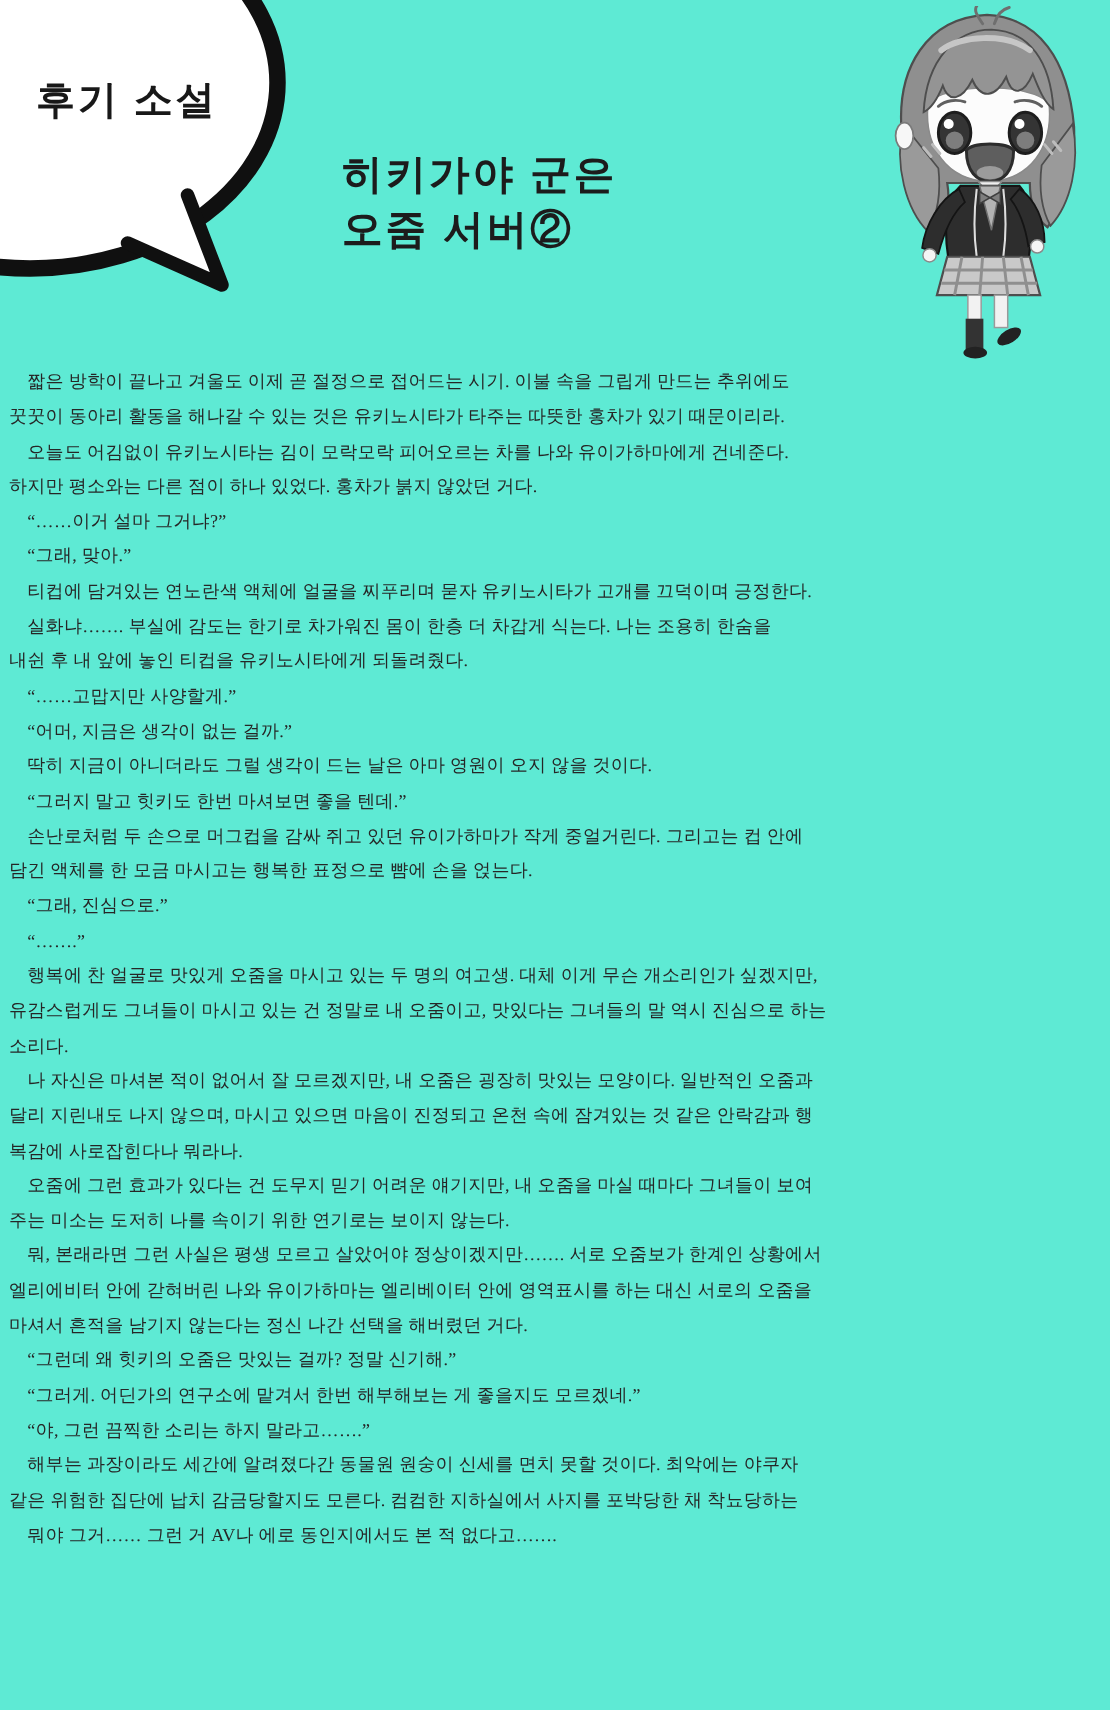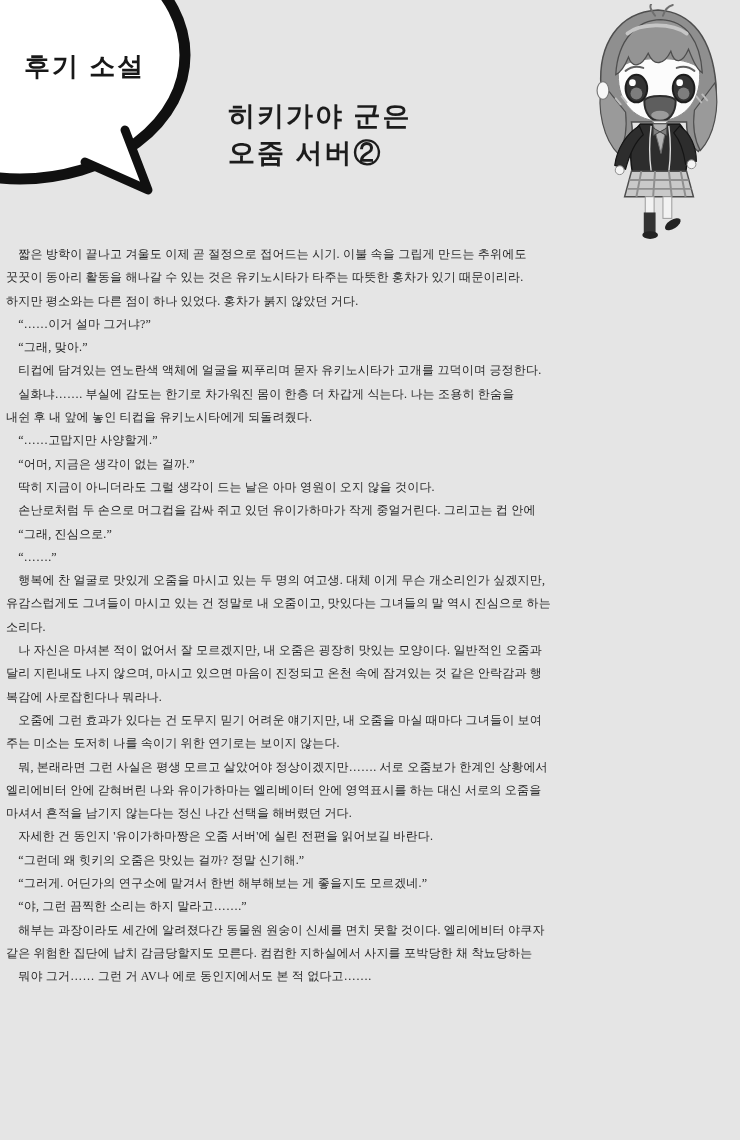--- a/index.html
+++ b/index.html
@@ -1,19 +1,19 @@
 <!DOCTYPE html>
 <html><head>
 <meta charset="utf-8">
 <style>
   html,body{margin:0;padding:0;background:#ffffff;}
   .page{
     position:relative;
     width:740px;height:1140px;
-    background:#e5e5e5;
+    background:#5eead4;
     overflow:hidden;
     font-family:"Liberation Serif", serif;
   }
   
   .bubble-svg{position:absolute;left:-10px;top:-75px;width:230px;height:290px;}
   .bubble-label{
     position:absolute;left:24px;top:49px;
     font-family:"Liberation Sans", sans-serif;
     font-weight:700;font-size:26px;letter-spacing:2px;color:#181818;
   }
@@ -100,45 +100,47 @@
     <rect x="78" y="196" width="9" height="22" fill="#f2f2f2" stroke="#9a9a9a" stroke-width="1"></rect>
 
     <rect x="58.5" y="212" width="12" height="22" fill="#333333"></rect>
     <ellipse cx="65" cy="235" rx="8" ry="4" fill="#222222"></ellipse>
     <ellipse cx="88" cy="224" rx="9" ry="4.5" fill="#222222" transform="rotate(-32 88 224)"></ellipse>
   </svg>
 
   <div class="body-text">
       <div class="line">　짧은 방학이 끝나고 겨울도 이제 곧 절정으로 접어드는 시기. 이불 속을 그립게 만드는 추위에도</div>
       <div class="line">꿋꿋이 동아리 활동을 해나갈 수 있는 것은 유키노시타가 타주는 따뜻한 홍차가 있기 때문이리라.</div>
+      <div class="line">　오늘도 어김없이 유키노시타는 김이 모락모락 피어오르는 차를 나와 유이가하마에게 건네준다.</div>
       <div class="line">하지만 평소와는 다른 점이 하나 있었다. 홍차가 붉지 않았던 거다.</div>
       <div class="line">　“……이거 설마 그거냐?”</div>
       <div class="line">　“그래, 맞아.”</div>
       <div class="line">　티컵에 담겨있는 연노란색 액체에 얼굴을 찌푸리며 묻자 유키노시타가 고개를 끄덕이며 긍정한다.</div>
       <div class="line">　실화냐……. 부실에 감도는 한기로 차가워진 몸이 한층 더 차갑게 식는다. 나는 조용히 한숨을</div>
       <div class="line">내쉰 후 내 앞에 놓인 티컵을 유키노시타에게 되돌려줬다.</div>
       <div class="line">　“……고맙지만 사양할게.”</div>
       <div class="line">　“어머, 지금은 생각이 없는 걸까.”</div>
       <div class="line">　딱히 지금이 아니더라도 그럴 생각이 드는 날은 아마 영원이 오지 않을 것이다.</div>
+      <div class="line">　“그러지 말고 힛키도 한번 마셔보면 좋을 텐데.”</div>
       <div class="line">　손난로처럼 두 손으로 머그컵을 감싸 쥐고 있던 유이가하마가 작게 중얼거린다. 그리고는 컵 안에</div>
+      <div class="line">담긴 액체를 한 모금 마시고는 행복한 표정으로 뺨에 손을 얹는다.</div>
       <div class="line">　“그래, 진심으로.”</div>
       <div class="line">　“…….”</div>
       <div class="line">　행복에 찬 얼굴로 맛있게 오줌을 마시고 있는 두 명의 여고생. 대체 이게 무슨 개소리인가 싶겠지만,</div>
       <div class="line">유감스럽게도 그녀들이 마시고 있는 건 정말로 내 오줌이고, 맛있다는 그녀들의 말 역시 진심으로 하는</div>
       <div class="line">소리다.</div>
       <div class="line">　나 자신은 마셔본 적이 없어서 잘 모르겠지만, 내 오줌은 굉장히 맛있는 모양이다. 일반적인 오줌과</div>
       <div class="line">달리 지린내도 나지 않으며, 마시고 있으면 마음이 진정되고 온천 속에 잠겨있는 것 같은 안락감과 행</div>
       <div class="line">복감에 사로잡힌다나 뭐라나.</div>
       <div class="line">　오줌에 그런 효과가 있다는 건 도무지 믿기 어려운 얘기지만, 내 오줌을 마실 때마다 그녀들이 보여</div>
       <div class="line">주는 미소는 도저히 나를 속이기 위한 연기로는 보이지 않는다.</div>
       <div class="line">　뭐, 본래라면 그런 사실은 평생 모르고 살았어야 정상이겠지만……. 서로 오줌보가 한계인 상황에서</div>
       <div class="line">엘리에비터 안에 갇혀버린 나와 유이가하마는 엘리베이터 안에 영역표시를 하는 대신 서로의 오줌을</div>
       <div class="line">마셔서 흔적을 남기지 않는다는 정신 나간 선택을 해버렸던 거다.</div>
-      <div class="line">　자세한 건 동인지 '유이가하마짱은 오줌 서버'에 실린 전편을 읽어보길 바란다.</div>
       <div class="line">　“그런데 왜 힛키의 오줌은 맛있는 걸까? 정말 신기해.”</div>
       <div class="line">　“그러게. 어딘가의 연구소에 맡겨서 한번 해부해보는 게 좋을지도 모르겠네.”</div>
       <div class="line">　“야, 그런 끔찍한 소리는 하지 말라고…….”</div>
-      <div class="line">　해부는 과장이라도 세간에 알려졌다간 동물원 원숭이 신세를 면치 못할 것이다. 엘리에비터 야쿠자</div>
+      <div class="line">　해부는 과장이라도 세간에 알려졌다간 동물원 원숭이 신세를 면치 못할 것이다. 최악에는 야쿠자</div>
       <div class="line">같은 위험한 집단에 납치 감금당할지도 모른다. 컴컴한 지하실에서 사지를 포박당한 채 착뇨당하는</div>
       <div class="line">　뭐야 그거…… 그런 거 AV나 에로 동인지에서도 본 적 없다고…….</div>
     </div>
 
 </div>
 
 </body></html>

